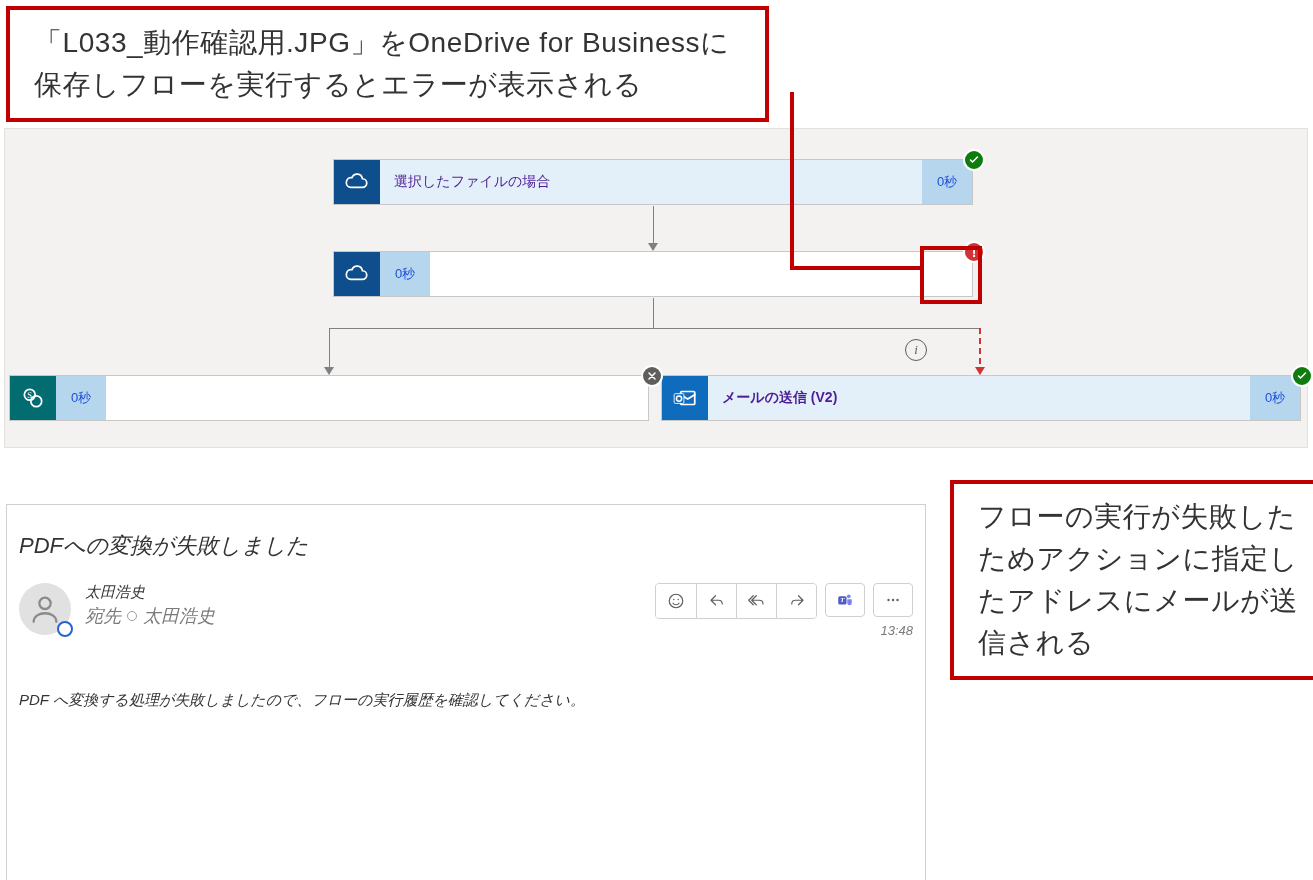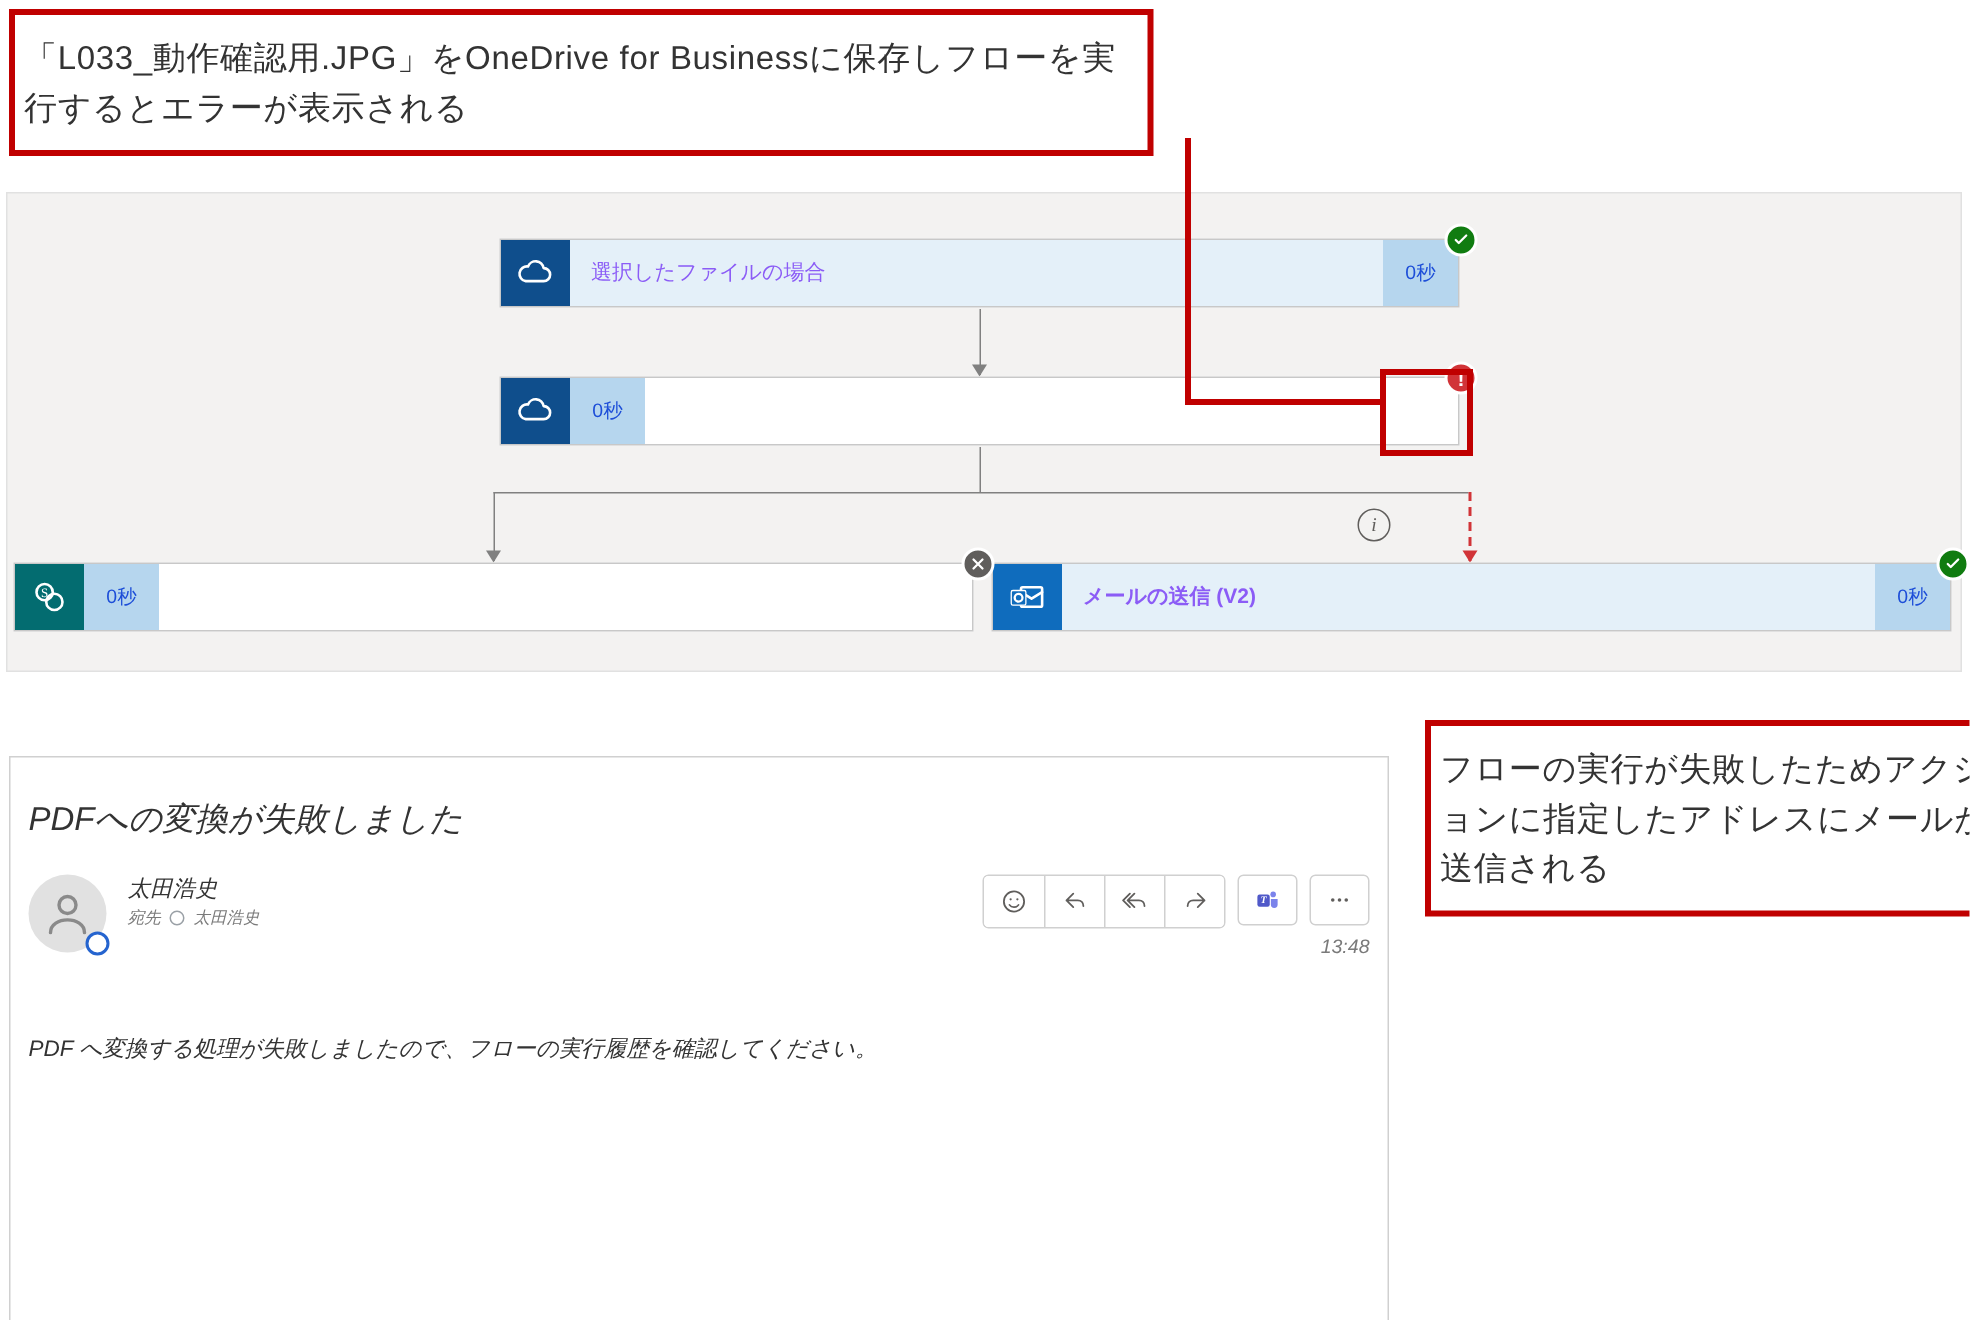--- a/index.html
+++ b/index.html
@@ -8,24 +8,24 @@
     background: #ffffff;
     color: #333;
     width: 1313px;
     height: 880px;
     position: relative;
   }
 
   
   .callout {
     border: 4px solid #c00000;
-    padding: 12px 6px;
+    padding: 12px 24px;
     background: #fff;
     position: absolute;
-    font-size: 22px;
+    font-size: 28px;
     line-height: 1.5;
     letter-spacing: 0.02em;
   }
   .callout.top     { top: 6px;   left: 6px;   width: 763px; }
   .callout.right   { top: 480px; left: 950px; width: 389px; }
 
   
   .connector {
     position: absolute;
     border-color: #c00000;
@@ -73,21 +73,21 @@
     justify-content: center;
     color: #fff;
     flex-shrink: 0;
   }
   .step .label {
     flex: 1;
     display: flex;
     align-items: center;
     padding: 0 14px;
     font-size: 14px;
-    color: #8b5cf6;
+    color: #4c1d95;
   }
   .step .duration {
     width: 50px;
     display: flex;
     align-items: center;
     justify-content: center;
     font-size: 13px;
     color: #1d4ed8;
   }
 
@@ -224,21 +224,21 @@
     right: -2px;
     bottom: -2px;
     width: 16px;
     height: 16px;
     border-radius: 50%;
     border: 2px solid #2564cf;
     background: #fff;
   }
   .sender-block { flex: 1; }
   .sender-name { font-size: 15px; color: #333; }
-  .recipient-row { font-size: 11px; color: #7a7a7a; display: flex; align-items: center; gap: 6px; margin-top: 2px;}
+  .recipient-row { font-size: 18px; color: #7a7a7a; display: flex; align-items: center; gap: 6px; margin-top: 2px;}
   .recipient-dot {
     width: 10px; height: 10px; border-radius: 50%;
     border: 1.5px solid #9aa0a6; display: inline-block;
   }
   .email-actions {
     display: flex;
     gap: 8px;
     align-items: flex-start;
   }
   .btn-group {

